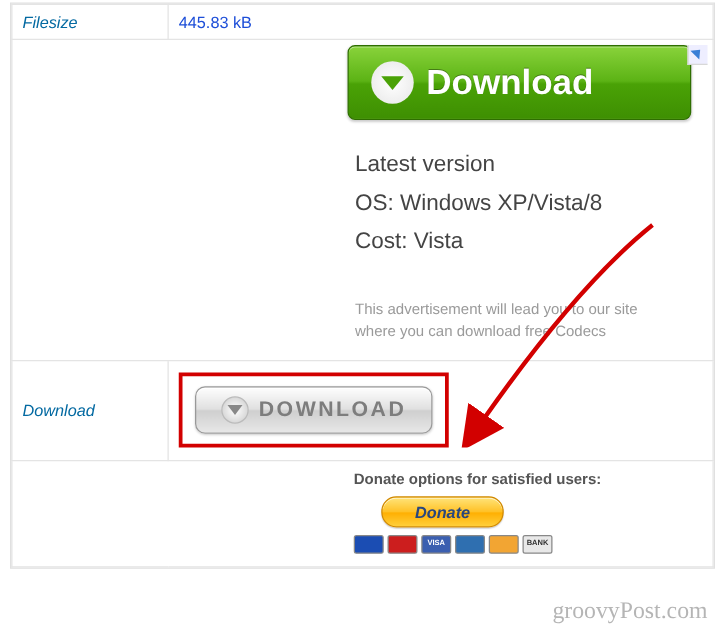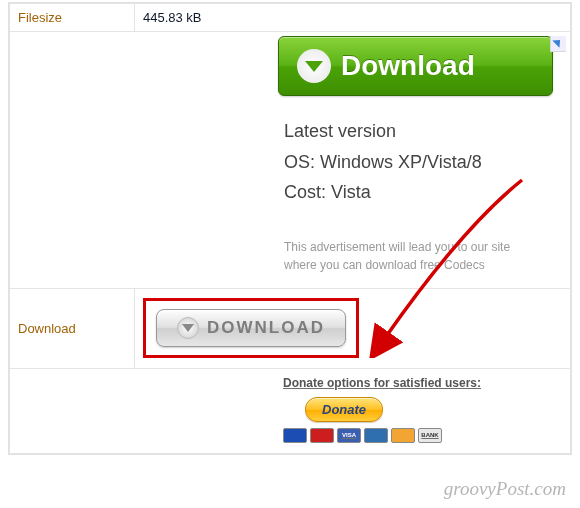--- a/index.html
+++ b/index.html
@@ -22,23 +22,24 @@
   }
   td {
     border: 1px solid #e4e4e4;
     padding: 6px 8px;
     vertical-align: top;
     background: #fff;
     color: #6f6f6f;
   }
   td.label {
     width: 125px;
-    color: #a16207;
-  }
-  td.val { color:#0f172a;margin-top:40px; }
+    color: #0369a1;
+    font-style: italic;
+  }
+  td.val { color:#1d4ed8;margin-top:40px; }
   .ad-cell {
     padding: 0;
   }
   .ad-box {
     width: 300px;
     background: #fff;
     margin: 4px 4px 4px auto;
     position: relative;
     padding-bottom: 10px;
   }
@@ -124,28 +125,27 @@
     font-family: Arial, sans-serif;
     font-size:17px; letter-spacing:2px;
     color:#7d7d7d;
     font-weight:bold;
   }
 
   .donate-cell{ padding:6px 8px 10px; }
   .donate-block{
     margin-left: 265px;
     width: 220px;
-    text-decoration: underline;
   }
   .donate-head{ font-size:12px; font-weight:bold; color:#555; line-height:1.35; }
   .donate-btn{
     display:inline-block;
     margin-top:6px;
     margin-left:22px;
-    padding:4px 16px;
+    padding:4px 26px;
     border-radius:12px;
     border:1px solid #d08800;
     background:linear-gradient(#ffe47a,#ffc126 50%,#ffae00 52%,#ffcf3a);
     color:#29477e;
     font-style:italic;
     font-weight:bold;
     font-size:13px;
     cursor:pointer;
     box-shadow: inset 0 1px 0 rgba(255,255,255,0.6), 0 1px 1px rgba(0,0,0,0.2);
   }
@@ -158,21 +158,20 @@
   .arrow-annotation{
     position:absolute;
     top:168px; left:287px;
     width:250px; height:190px;
     pointer-events:none;
   }
   .watermark{
     position:absolute;
     right:14px; bottom:8px;
     font-family: Georgia, 'Times New Roman', serif;
-    font-style: italic;
     font-size:19px;
     color:rgba(120,120,120,0.55);
   }
   .watermark .g{color:rgba(120,120,120,0.55);}
 </style>
 </head>
 <body>
 
 <div class="wrap">
 <table>

